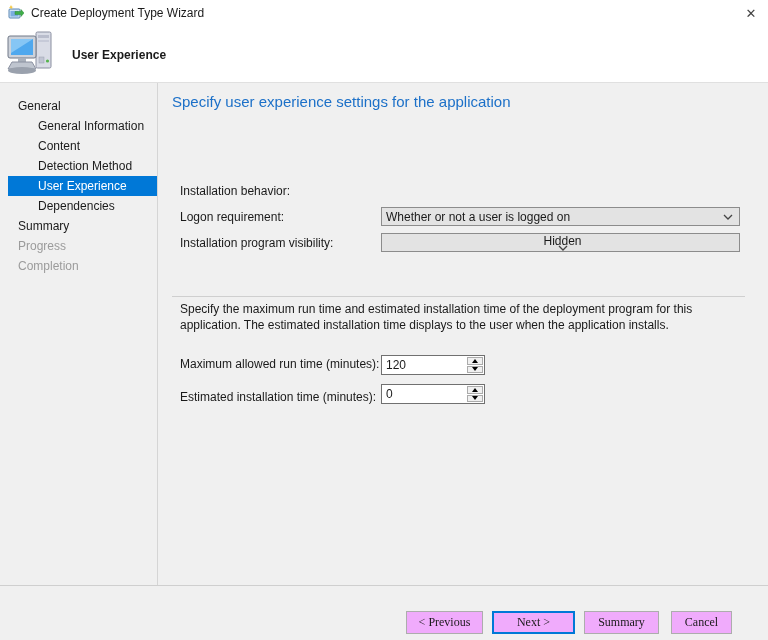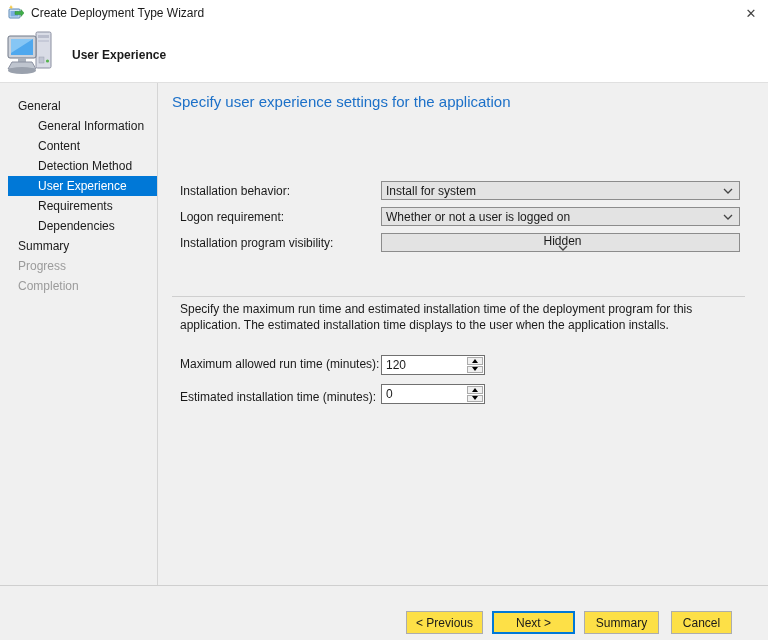--- a/index.html
+++ b/index.html
@@ -54,22 +54,22 @@
   .spinner .spin-value { flex:1 1 auto; line-height:18px; padding-left:4px; }
   .spin-btns { flex:0 0 auto; width:17px; display:flex; flex-direction:column; }
   .spin-btn { flex:1 1 50%; background:#f0f0f0; border:1px solid #ababab; margin:1px 1px 0 0;
     display:flex; align-items:center; justify-content:center; padding:0; }
   .spin-btn:last-child { margin:1px 1px 1px 0; }
   .tri-up { width:0; height:0; border-left:3px solid transparent; border-right:3px solid transparent; border-bottom:4px solid #000; }
   .tri-down { width:0; height:0; border-left:3px solid transparent; border-right:3px solid transparent; border-top:4px solid #000; }
 
   
   .footer { height:55px; flex:0 0 auto; background:#f0f0f0; border-top:1px solid #cfcfcf; position:relative; }
-  .btn { position:absolute; top:25px; height:23px; background:#fde047; border:1px solid #adadad;
-    font-family:Liberation Sans, sans-serif; font-size:12px; color:#1a1a1a; cursor:default; }
+  .btn { position:absolute; top:25px; height:23px; background:#f0abfc; border:1px solid #adadad;
+    font-family:Liberation Serif, serif; font-size:12px; color:#1a1a1a; cursor:default; }
   .btn.default { border:2px solid #0078d7; }
   .btn-previous { left:406px; width:77px; }
   .btn-next { left:492px; width:83px; }
   .btn-summary { left:584px; width:75px; }
   .btn-cancel { left:671px; width:61px; }
 </style>
 </head>
 <body>
 
 <div class="window">
@@ -108,39 +108,30 @@
   </div>
 
   <div class="body">
 
     <div class="sidebar">
       <div class="nav-item">General</div>
       <div class="nav-item sub">General Information</div>
       <div class="nav-item sub">Content</div>
       <div class="nav-item sub">Detection Method</div>
       <div class="nav-item sub selected">User Experience</div>
-      <div class="nav-item sub">Requirements</div>
       <div class="nav-item sub">Dependencies</div>
       <div class="nav-item">Summary</div>
       <div class="nav-item disabled">Progress</div>
       <div class="nav-item disabled">Completion</div>
     </div>
 
     <div class="main">
       <div class="page-title">Specify user experience settings for the application</div>
 
       <div class="field-label" style="top:101px;">Installation behavior:</div>
-      <div class="dropdown" style="top:98px;">
-        <span class="dd-text">Install for system</span>
-        <span class="dd-chevron">
-          <svg width="10" height="6" viewBox="0 0 10 6">
-              <polyline points="1,1 5,5 9,1" fill="none" stroke="#444" stroke-width="1.3"></polyline>
-            </svg>
-        </span>
-      </div>
 
       <div class="field-label" style="top:127px;">Logon requirement:</div>
       <div class="dropdown" style="top:124px;">
         <span class="dd-text">Whether or not a user is logged on</span>
         <span class="dd-chevron">
           <svg width="10" height="6" viewBox="0 0 10 6">
               <polyline points="1,1 5,5 9,1" fill="none" stroke="#444" stroke-width="1.3"></polyline>
             </svg>
         </span>
       </div>

